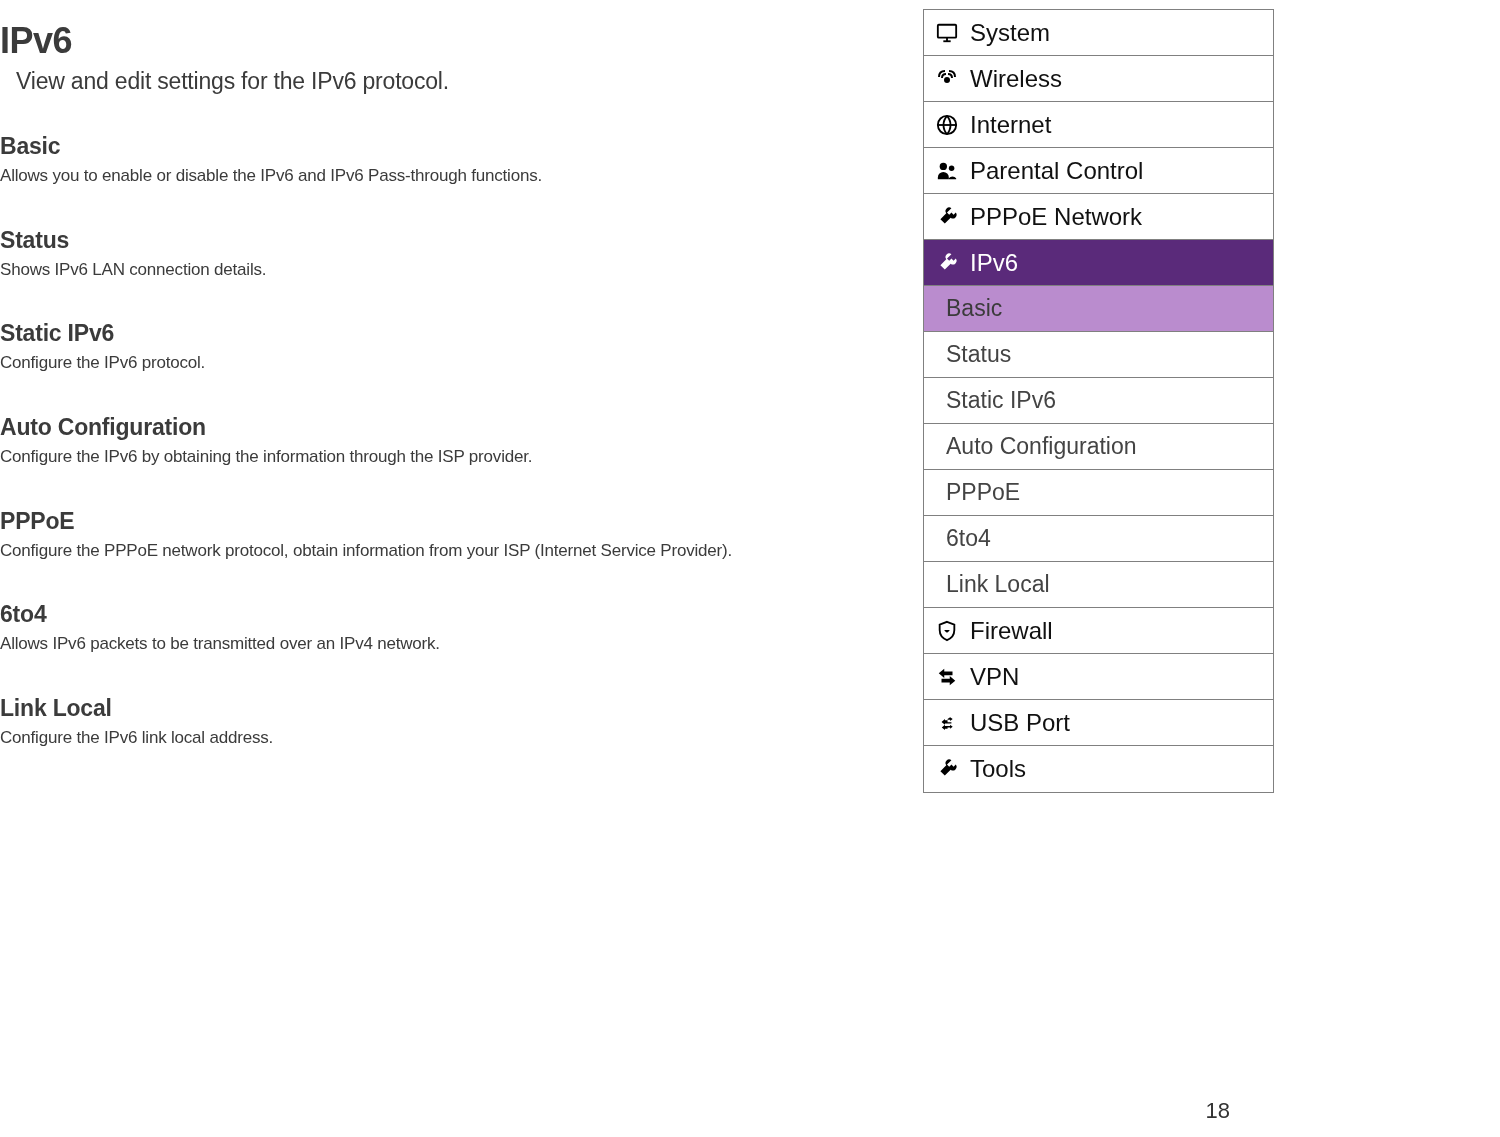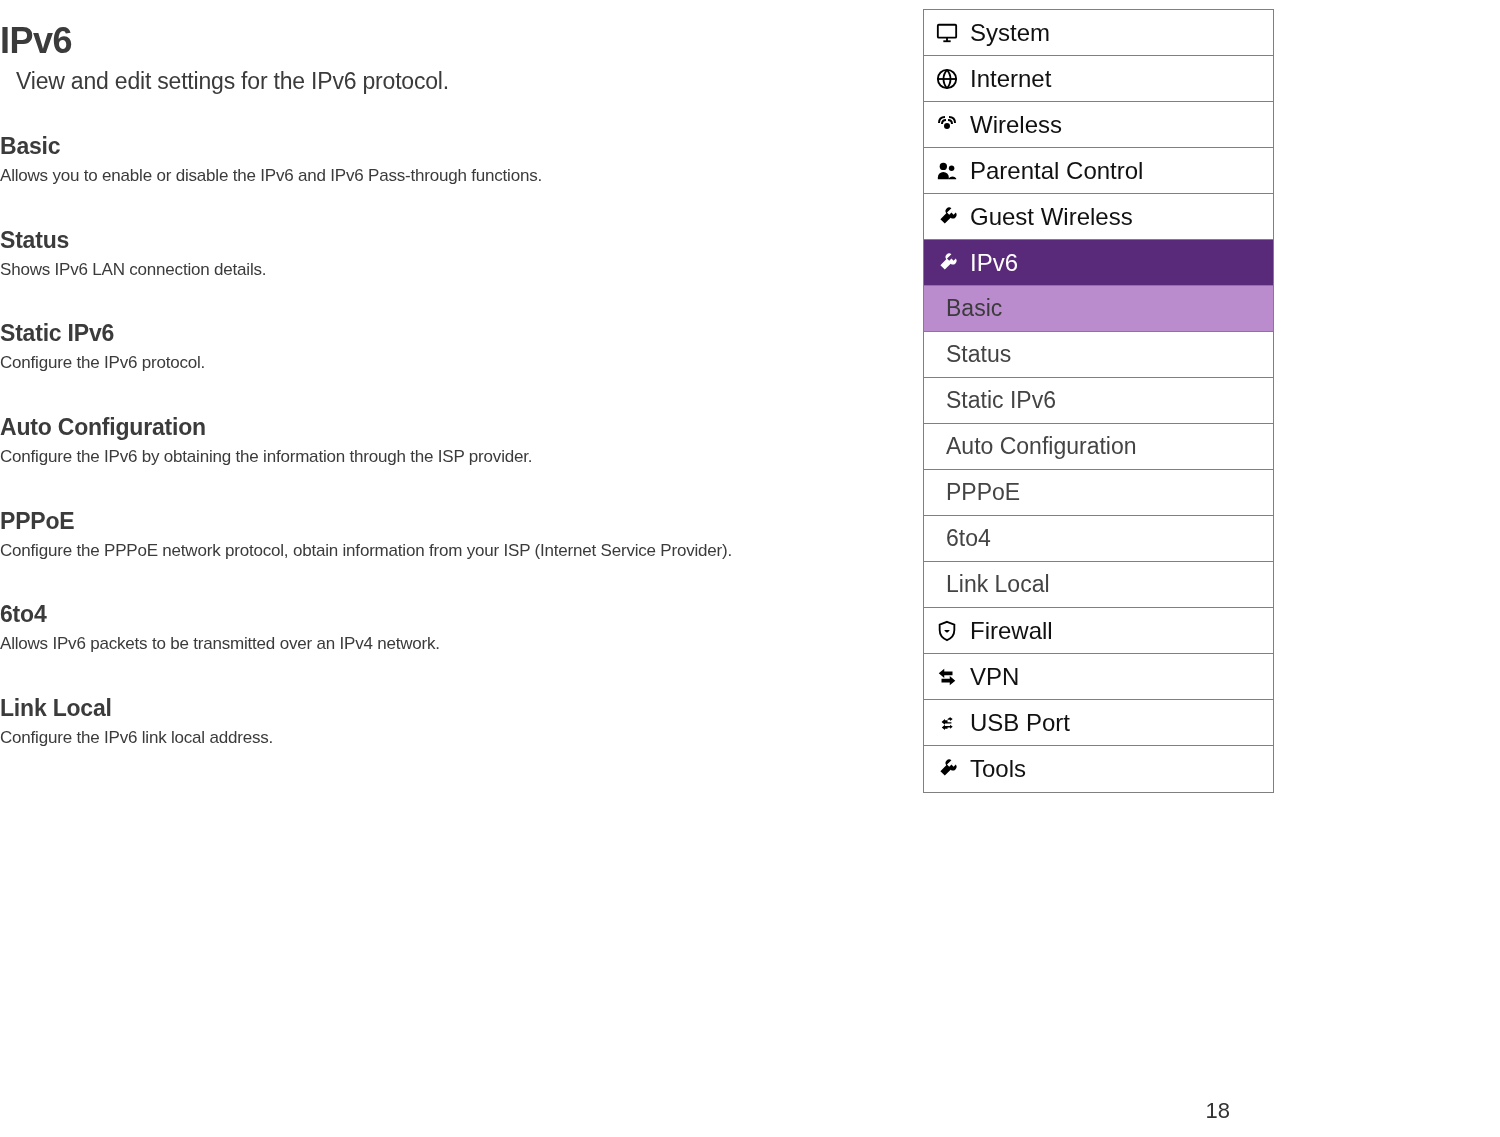--- a/index.html
+++ b/index.html
@@ -155,61 +155,61 @@
           <rect x="2" y="3" width="20" height="14" rx="1"></rect>
           <line x1="8" y1="21" x2="16" y2="21"></line>
           <line x1="12" y1="17" x2="12" y2="21"></line>
         </svg>
     </span>
     <span class="nav-label">System</span>
   </div>
 
   <div class="nav-item">
     <span class="nav-icon">
-      <svg width="22" height="22" viewBox="0 0 24 24" fill="none" stroke="#000" stroke-width="2">
-          <circle cx="12" cy="12" r="10"></circle>
-          <line x1="2" y1="12" x2="22" y2="12"></line>
-          <path d="M12 2a15 15 0 0 1 0 20M12 2a15 15 0 0 0 0 20"></path>
-        </svg>
-    </span>
-    <span class="nav-label">Internet</span>
-  </div>
-
-  <div class="nav-item">
-    <span class="nav-icon">
       <svg width="24" height="20" viewBox="0 0 24 20" fill="none" stroke="#000" stroke-width="2">
           <path d="M4 8 Q4 2 10 2"></path>
           <path d="M7 9 Q7 5 11 5"></path>
           <circle cx="12" cy="11" r="2" fill="#000"></circle>
           <path d="M20 8 Q20 2 14 2"></path>
           <path d="M17 9 Q17 5 13 5"></path>
         </svg>
     </span>
     <span class="nav-label">Wireless</span>
   </div>
 
   <div class="nav-item">
     <span class="nav-icon">
+      <svg width="22" height="22" viewBox="0 0 24 24" fill="none" stroke="#000" stroke-width="2">
+          <circle cx="12" cy="12" r="10"></circle>
+          <line x1="2" y1="12" x2="22" y2="12"></line>
+          <path d="M12 2a15 15 0 0 1 0 20M12 2a15 15 0 0 0 0 20"></path>
+        </svg>
+    </span>
+    <span class="nav-label">Internet</span>
+  </div>
+
+  <div class="nav-item">
+    <span class="nav-icon">
       <svg width="22" height="22" viewBox="0 0 24 24" fill="#000">
           <circle cx="8" cy="7" r="4"></circle>
           <circle cx="17" cy="9" r="3"></circle>
           <path d="M2 21v-2a6 6 0 0 1 12 0v2z"></path>
           <path d="M14 21v-1a5 5 0 0 1 8 0v1z"></path>
         </svg>
     </span>
     <span class="nav-label">Parental Control</span>
   </div>
 
   <div class="nav-item">
     <span class="nav-icon">
       <svg width="22" height="22" viewBox="0 0 24 24" fill="#000">
           <path d="M21 3l-6 6-3-3 6-6a5 5 0 0 0-7 7L3 15l6 6 8-8a5 5 0 0 0 7-7l-3 3-3-3 3-3z" transform="scale(0.8) translate(3,3)"></path>
         </svg>
     </span>
-    <span class="nav-label">Guest Wireless</span>
+    <span class="nav-label">PPPoE Network</span>
   </div>
 
   <div class="nav-item active">
     <span class="nav-icon">
       <svg width="22" height="22" viewBox="0 0 24 24" fill="#fff">
           <path d="M21 3l-6 6-3-3 6-6a5 5 0 0 0-7 7L3 15l6 6 8-8a5 5 0 0 0 7-7l-3 3-3-3 3-3z" transform="scale(0.8) translate(3,3)"></path>
         </svg>
     </span>
     <span class="nav-label">IPv6</span>
   </div>

